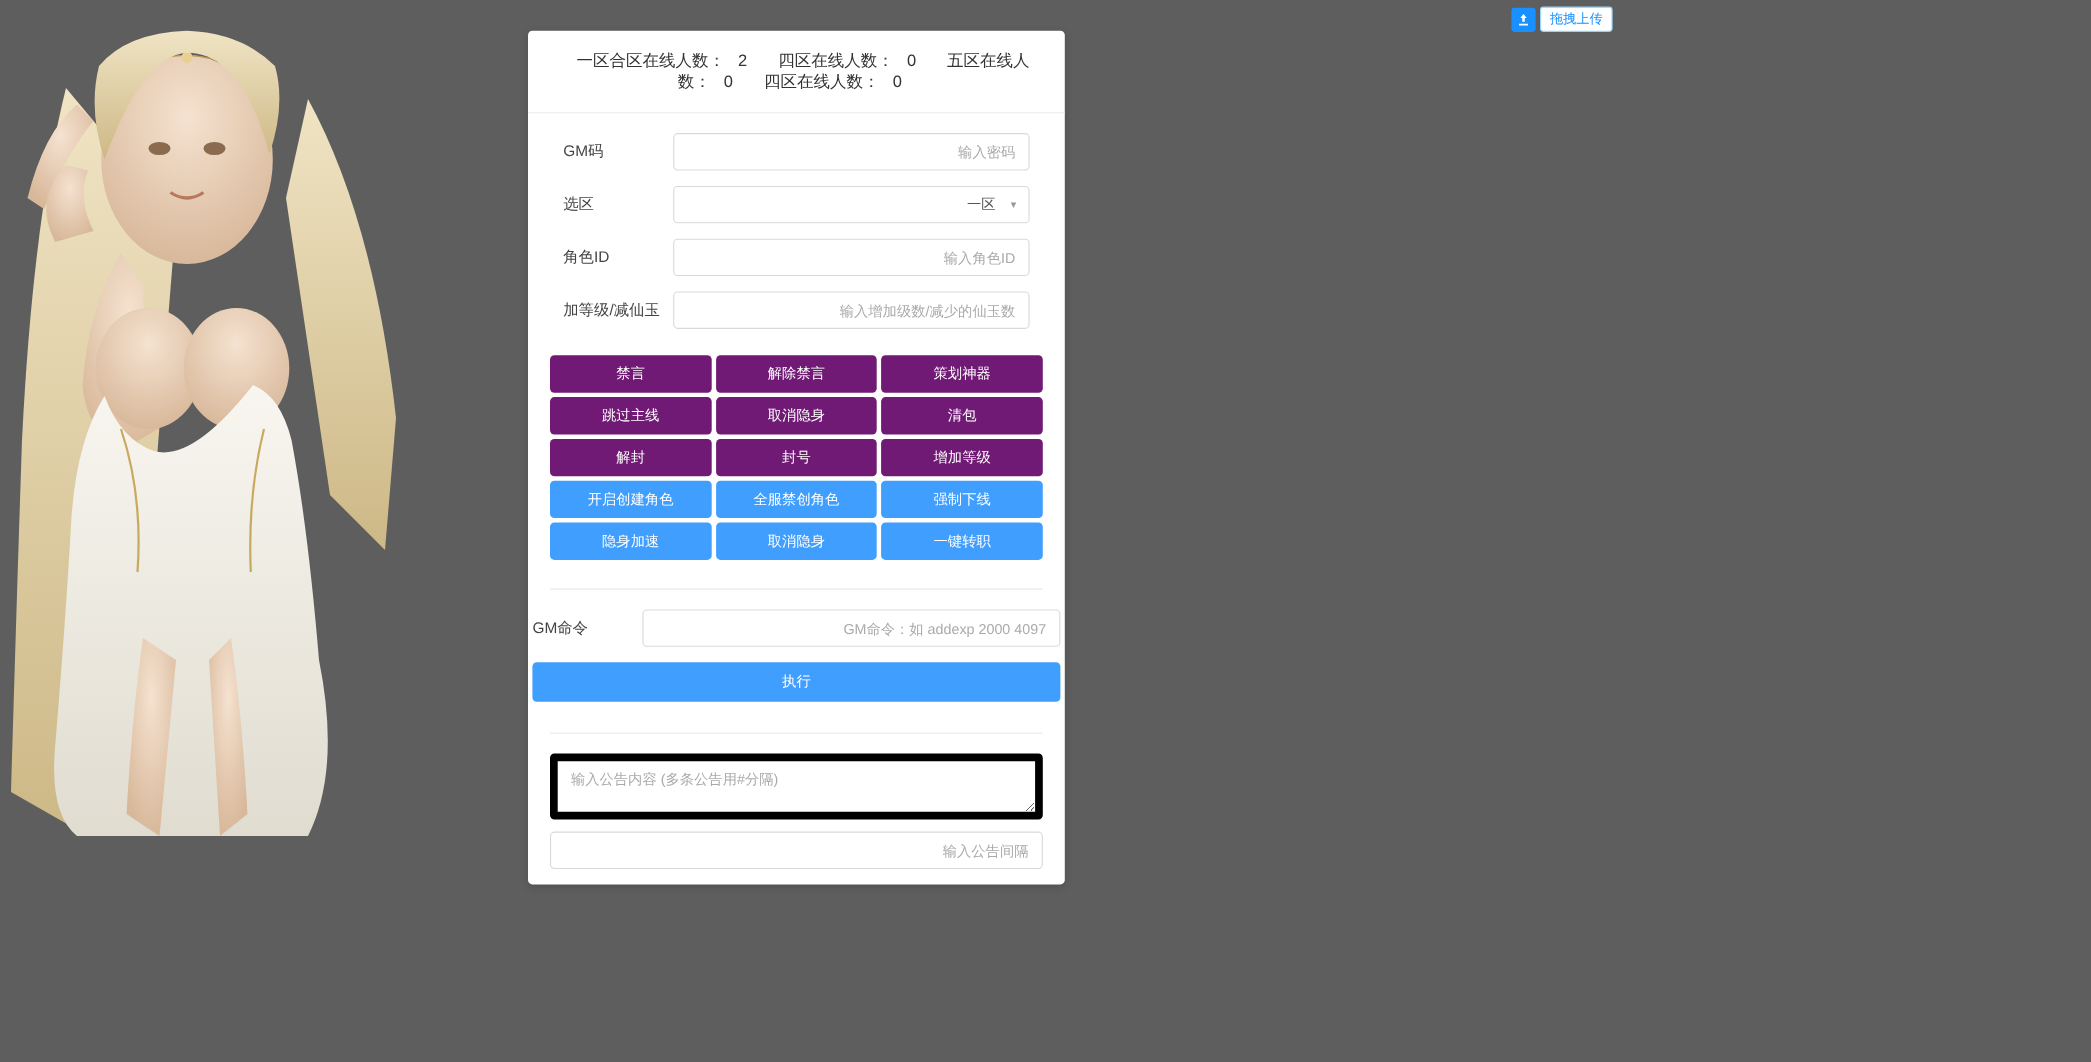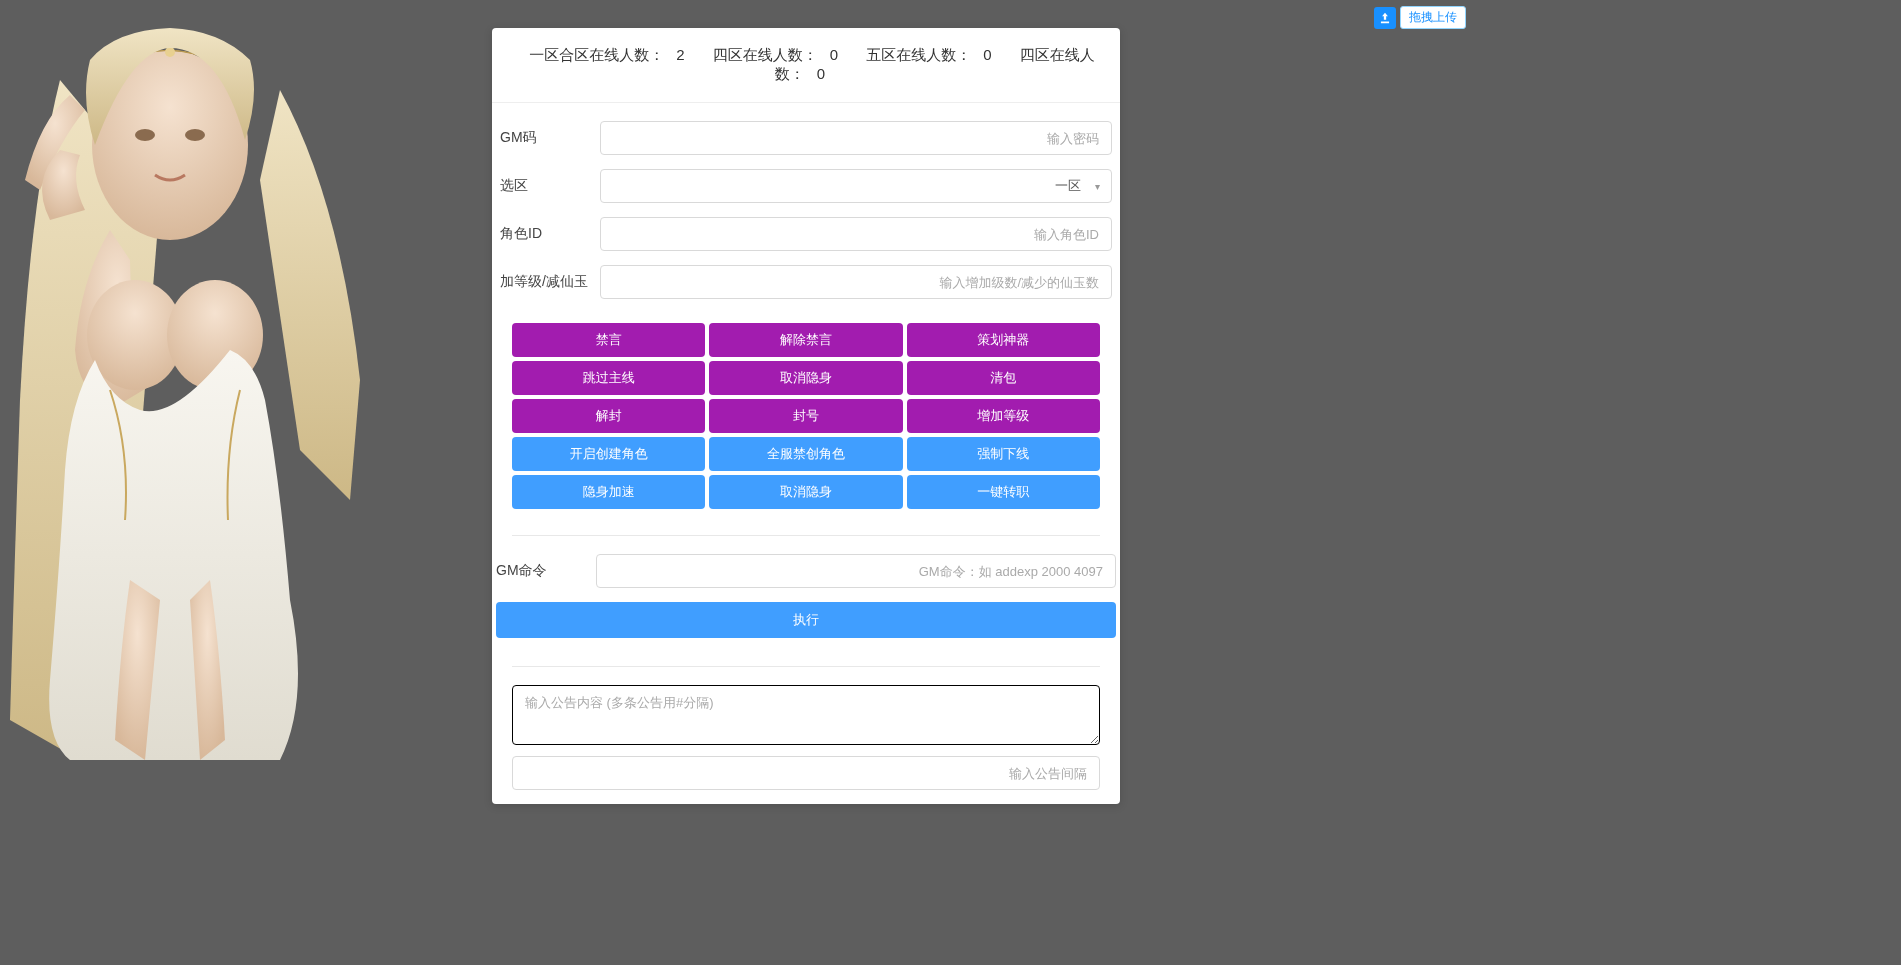--- a/index.html
+++ b/index.html
@@ -16,36 +16,35 @@
   left: 0;
   top: 0;
   width: 420px;
   height: 770px;
   z-index: 1;
 }
 .main-panel {
   position: absolute;
   left: 480px;
   top: 28px;
-  width: 628px;
+  width: 488px;
   background: #fff;
   border-radius: 4px;
   box-shadow: 0 2px 8px rgba(0,0,0,0.15);
-  margin-left: 12px;
 }
 .header-stats {
   padding: 18px 20px;
   text-align: center;
   color: #333;
   font-size: 15px;
   border-bottom: 1px solid #eee;
 }
 .header-stats span { margin: 0 6px; }
 .form-section {
-  padding: 18px 8px 10px;
+  padding: 18px 32px 10px;
 }
 .form-row {
   display: flex;
   align-items: center;
   margin-bottom: 14px;
 }
 .form-label {
   width: 100px;
   flex-shrink: 0;
   color: #444;
@@ -96,34 +95,34 @@
   height: 34px;
   border: none;
   border-radius: 4px;
   color: #fff;
   font-size: 13px;
   cursor: pointer;
   display: flex;
   align-items: center;
   justify-content: center;
 }
-.btn-warning { background: #a21caf; }
+.btn-warning { background: #701a75; }
 .btn-primary { background: #409eff; text-align: center; }
 .btn-danger  { background: #f56c6c; }
 .btn-full { width: 100%; height: 36px; }
 .divider {
   border-top: 1px solid #e8e8e8;
   margin: 10px 20px 18px;
 }
 .cmd-section { padding: 0 4px 18px; }
 .textarea-control {
   width: 100%;
   min-height: 60px;
   padding: 8px 12px;
-  border: 1px solid #000000;
+  border: 7px solid #000000;
   border-radius: 4px;
   font-size: 13px;
   resize: vertical;
   outline: none;
   font-family: inherit;
 }
 .textarea-control::placeholder { color: #aaa; }
 .announce-section { padding: 0 20px 14px; }
 .announce-section .form-control { width: 100%; margin-top: 8px; padding-left: 30px; }
 .upload-widget {

